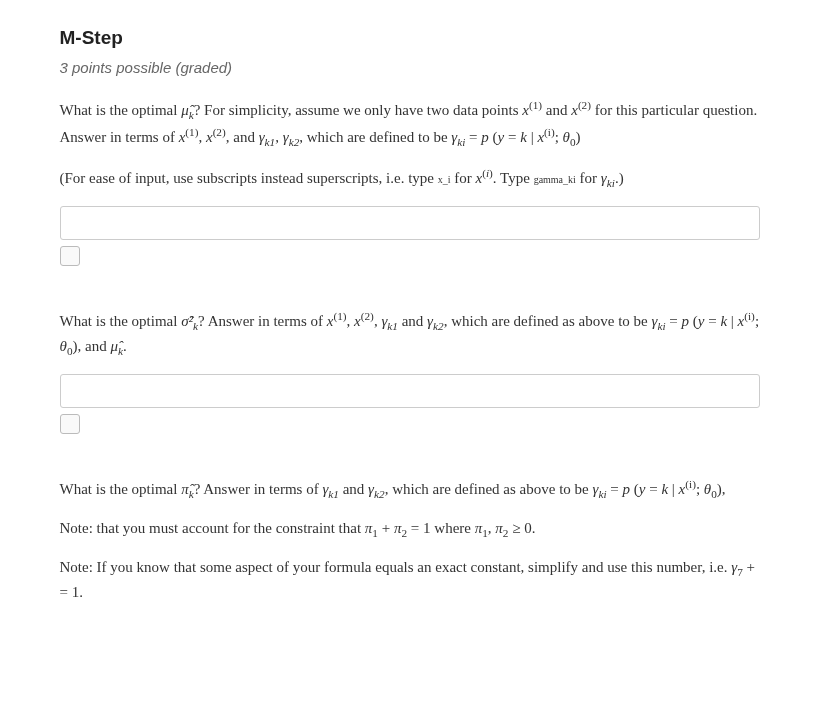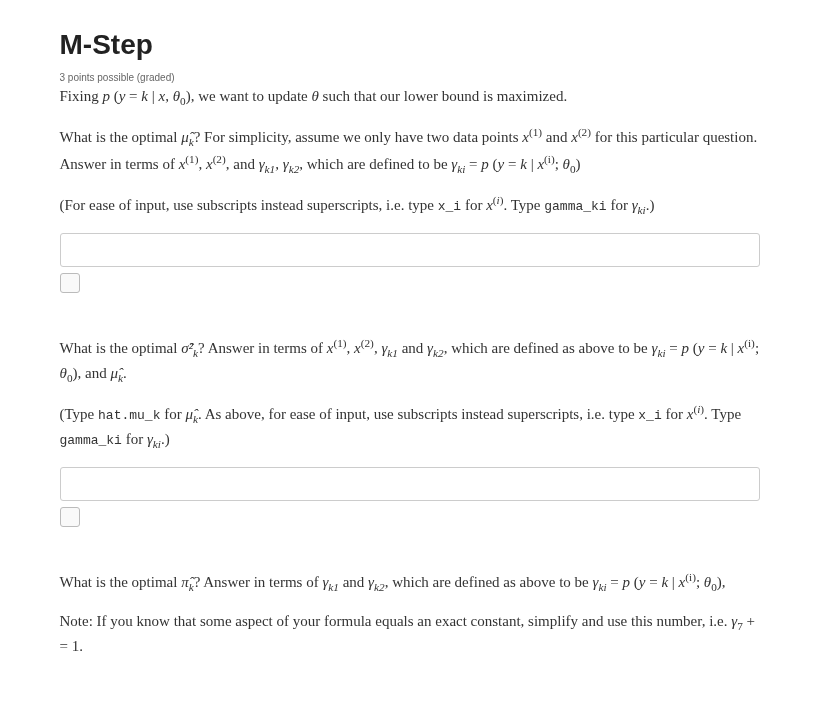--- a/index.html
+++ b/index.html
@@ -9,38 +9,40 @@
       color: #333;
       font-size: 15px;
       line-height: 1.5;
     }
     .page {
       max-width: 780px;
       margin: 0 auto;
       padding: 24px 40px 40px 40px;
     }
     h1 {
-      font-size: 28px;
+      font-size: 19px;
       font-weight: bold;
       font-family: Arial, sans-serif;
       color: #222;
       margin-bottom: 4px;
     }
     .subtitle {
       font-family: Arial, sans-serif;
-      font-size: 10px;
+      font-size: 15px;
       color: #666;
+      margin-bottom: 18px;
+      font-style: italic;
     }
     .paragraph {
       margin-bottom: 14px;
       font-size: 15px;
     }
     .mono {
-      font-family: Liberation Mono, monospace;
-      font-size: 13px;
+      font-family: Liberation Serif, serif;
+      font-size: 10px;
       background: none;
     }
     .input-box {
       width: 100%;
       border: 1px solid #ccc;
       border-radius: 3px;
       padding: 8px 10px;
       font-size: 14px;
       font-family: Arial, sans-serif;
       outline: none;
@@ -65,57 +67,53 @@
     sub { font-size: 0.75em; }
   </style>
 </head>
 <body>
 
 <div class="page">
 
   <h1>M-Step</h1>
   <div class="subtitle">3 points possible (graded)</div>
 
-  <div class="paragraph">
-    Fixing <em>p</em> (<em>y</em> = <em>k</em> | <em>x</em>, <em>θ</em><sub>0</sub>), we want to update <em>θ</em> such that our lower bound is maximized.
-  </div>
 
   <div class="paragraph">
     What is the optimal <em>μ̂<sub>k</sub></em>? For simplicity, assume we only have two data points <em>x</em><sup>(1)</sup> <span>and</span> <em>x</em><sup>(2)</sup> for this particular question.
     Answer in terms of <em>x</em><sup>(1)</sup>, <em>x</em><sup>(2)</sup>, and <em>γ<sub>k1</sub></em>, <em>γ<sub>k2</sub></em>, which are defined to be <em>γ<sub>ki</sub></em> = <em>p</em> (<em>y</em> = <em>k</em> | <em>x</em><sup>(i)</sup>; <em>θ</em><sub>0</sub>)
   </div>
 
   <div class="paragraph">
     (For ease of input, use subscripts instead superscripts, i.e. type <code class="mono">x_i</code> for <em>x</em><sup>(<em>i</em>)</sup>. Type <code class="mono">gamma_ki</code> for <em>γ<sub>ki</sub></em>.)
   </div>
 
   <div class="input-group">
     <input type="text" class="input-box" style="">
     <div class="checkbox-area"></div>
   </div>
 
   <div class="paragraph">
     What is the optimal <em>σ̂²<sub>k</sub></em>? Answer in terms of <em>x</em><sup>(1)</sup>, <em>x</em><sup>(2)</sup>, <em>γ<sub>k1</sub></em> and <em>γ<sub>k2</sub></em>, which are defined as above to be
     <em>γ<sub>ki</sub></em> = <em>p</em> (<em>y</em> = <em>k</em> | <em>x</em><sup>(i)</sup>; <em>θ</em><sub>0</sub>), and <em>μ̂<sub>k</sub></em>.
   </div>
 
-  <div class="paragraph">
-    (Type <code class="mono">hat.mu_k</code> for <em>μ̂<sub>k</sub></em>. As above, for ease of input, use subscripts instead superscripts, i.e. type <code class="mono">x_i</code> for <em>x</em><sup>(<em>i</em>)</sup>. Type <code class="mono">gamma_ki</code> for
-    <em>γ<sub>ki</sub></em>.)
-  </div>
 
   <div class="input-group">
     <input type="text" class="input-box" style="">
     <div class="checkbox-area"></div>
   </div>
 
   <div class="paragraph">
     What is the optimal <em>π̂<sub>k</sub></em>? Answer in terms of <em>γ<sub>k1</sub></em> and <em>γ<sub>k2</sub></em>, which are defined as above to be <em>γ<sub>ki</sub></em> = <em>p</em> (<em>y</em> = <em>k</em> | <em>x</em><sup>(i)</sup>; <em>θ</em><sub>0</sub>),
   </div>
 
 
+  <div class="paragraph">
+    Note: that you must account for the constraint that <em>π</em><sub>1</sub> + <em>π</em><sub>2</sub> = 1 where <em>π</em><sub>1</sub>, <em>π</em><sub>2</sub> ≥ 0.
+  </div>
 
   <div class="paragraph">
     Note: If you know that some aspect of your formula equals an exact constant, simplify and use this number, i.e.
     <em>γ</em><sub>7</sub> +  = 1.
   </div>
 
 </div>
 
 </body></html>

